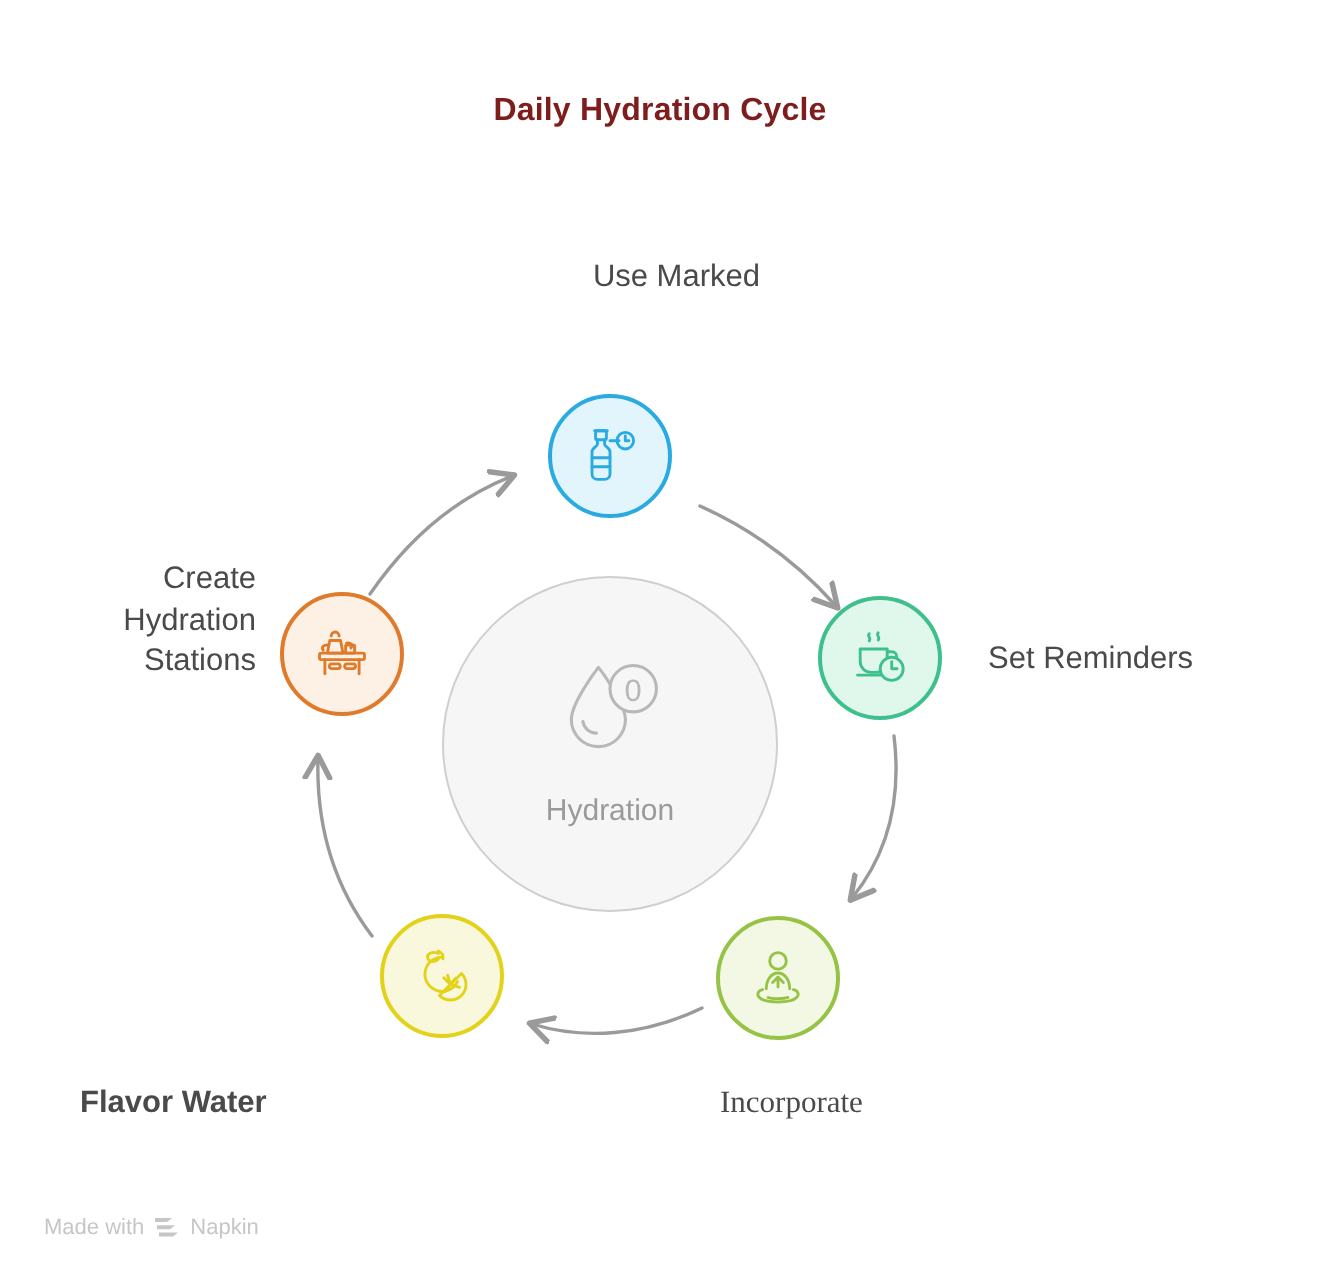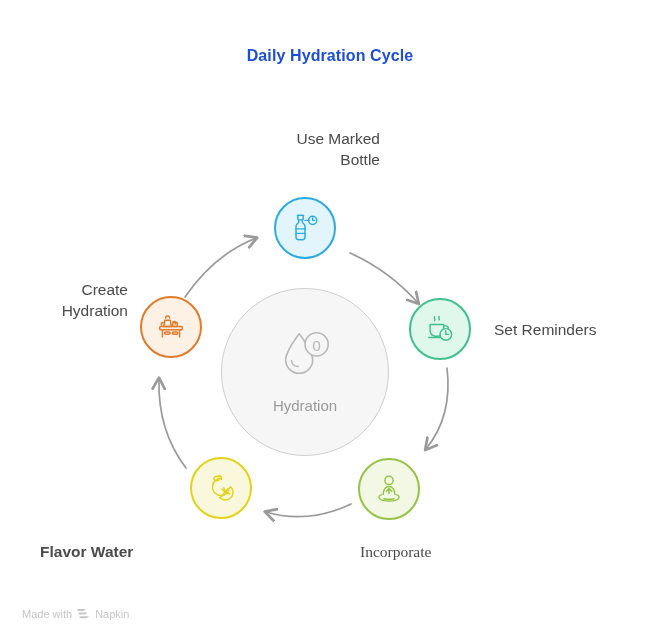--- a/index.html
+++ b/index.html
@@ -17,21 +17,21 @@
   }
 
   #diagram-title {
     position: absolute;
     top: 47px;
     left: 0;
     width: 660px;
     text-align: center;
     font-size: 16px;
     font-weight: bold;
-    color: #1d4ed8;
+    color: #7f1d1d;
     letter-spacing: 0.1px;
   }
 
   #cycle-stage {
     position: absolute;
     left: 0;
     top: 0;
     width: 660px;
     height: 636px;
   }
@@ -177,21 +177,20 @@
         <path d="M13 11 v2.5 c0 1.2 -3 2 -3 4.2 V30 a3 3 0 0 0 3 3 h4 a3 3 0 0 0 3 -3 V17.7 c0 -2.2 -3 -3 -3 -4.2 V11"></path>
         <path d="M10 21 h10 M10 26 h10"></path>
         <path d="M20 11.5 h5"></path>
         <circle cx="28.5" cy="11.5" r="4.6"></circle>
         <path d="M28.5 8.8 v2.7 h2"></path>
       </g>
     </svg>
   </div>
   <div class="node-label" id="label-bottle">
     <div>Use Marked</div>
-    <div>Bottle</div>
   </div>
 
   <div class="node" id="node-reminder" style="border-color:#3EC08C; background:#E0F7EC;">
     <svg viewBox="0 0 40 40">
       <g fill="none" stroke="#3EC08C" stroke-width="1.6" stroke-linecap="round" stroke-linejoin="round">
         <path d="M14 6.5 c-1.4 1.6 1.4 2.4 0 4"></path>
         <path d="M19 6 c-1.4 1.6 1.4 2.4 0 4"></path>
         <path d="M9 15 h15 v7 a6 6 0 0 1 -6 6 h-3 a6 6 0 0 1 -6 -6 Z"></path>
         <path d="M24 16.5 h2.6 a2.6 2.6 0 0 1 0 5.2 h-1"></path>
         <path d="M7.5 29.5 h14"></path>
@@ -241,20 +240,21 @@
         <rect x="7.5" y="19.5" width="25" height="3.6" rx="1"></rect>
         <path d="M10.5 23.1 V31 M29.5 23.1 V31"></path>
         <rect x="13" y="25.5" width="6" height="2.6" rx="1.3"></rect>
         <rect x="21.5" y="25.5" width="6" height="2.6" rx="1.3"></rect>
       </g>
     </svg>
   </div>
   <div class="node-label" id="label-stations">
     <div>Create</div>
     <div>Hydration</div>
+    <div>Stations</div>
   </div>
 
 </div>
 
 <div id="watermark">
   <span>Made with</span>
   <svg width="13" height="12" viewBox="0 0 13 12">
     <g fill="#c6c6c6">
       <path d="M0.5 1 L9 1 L6.5 3 L0.5 3 Z"></path>
       <path d="M1.5 4.6 L10.5 4.6 L8 6.6 L1.5 6.6 Z"></path>

